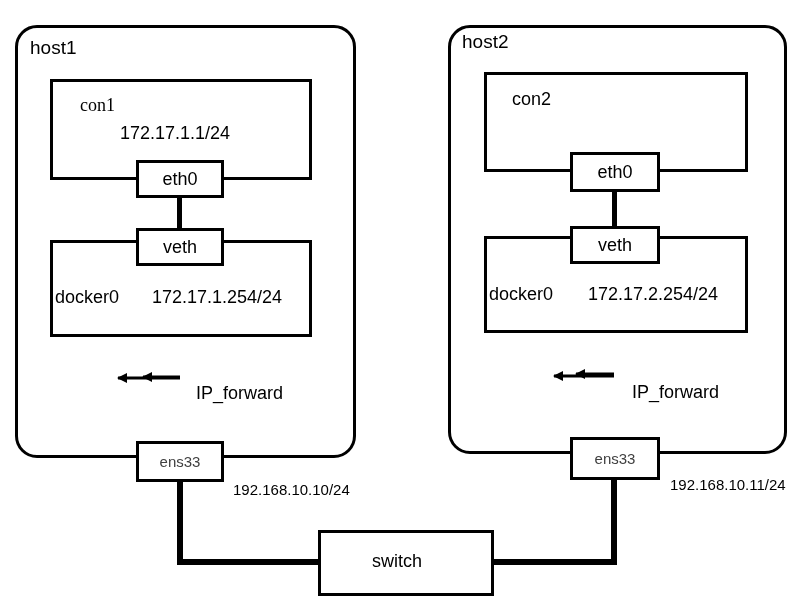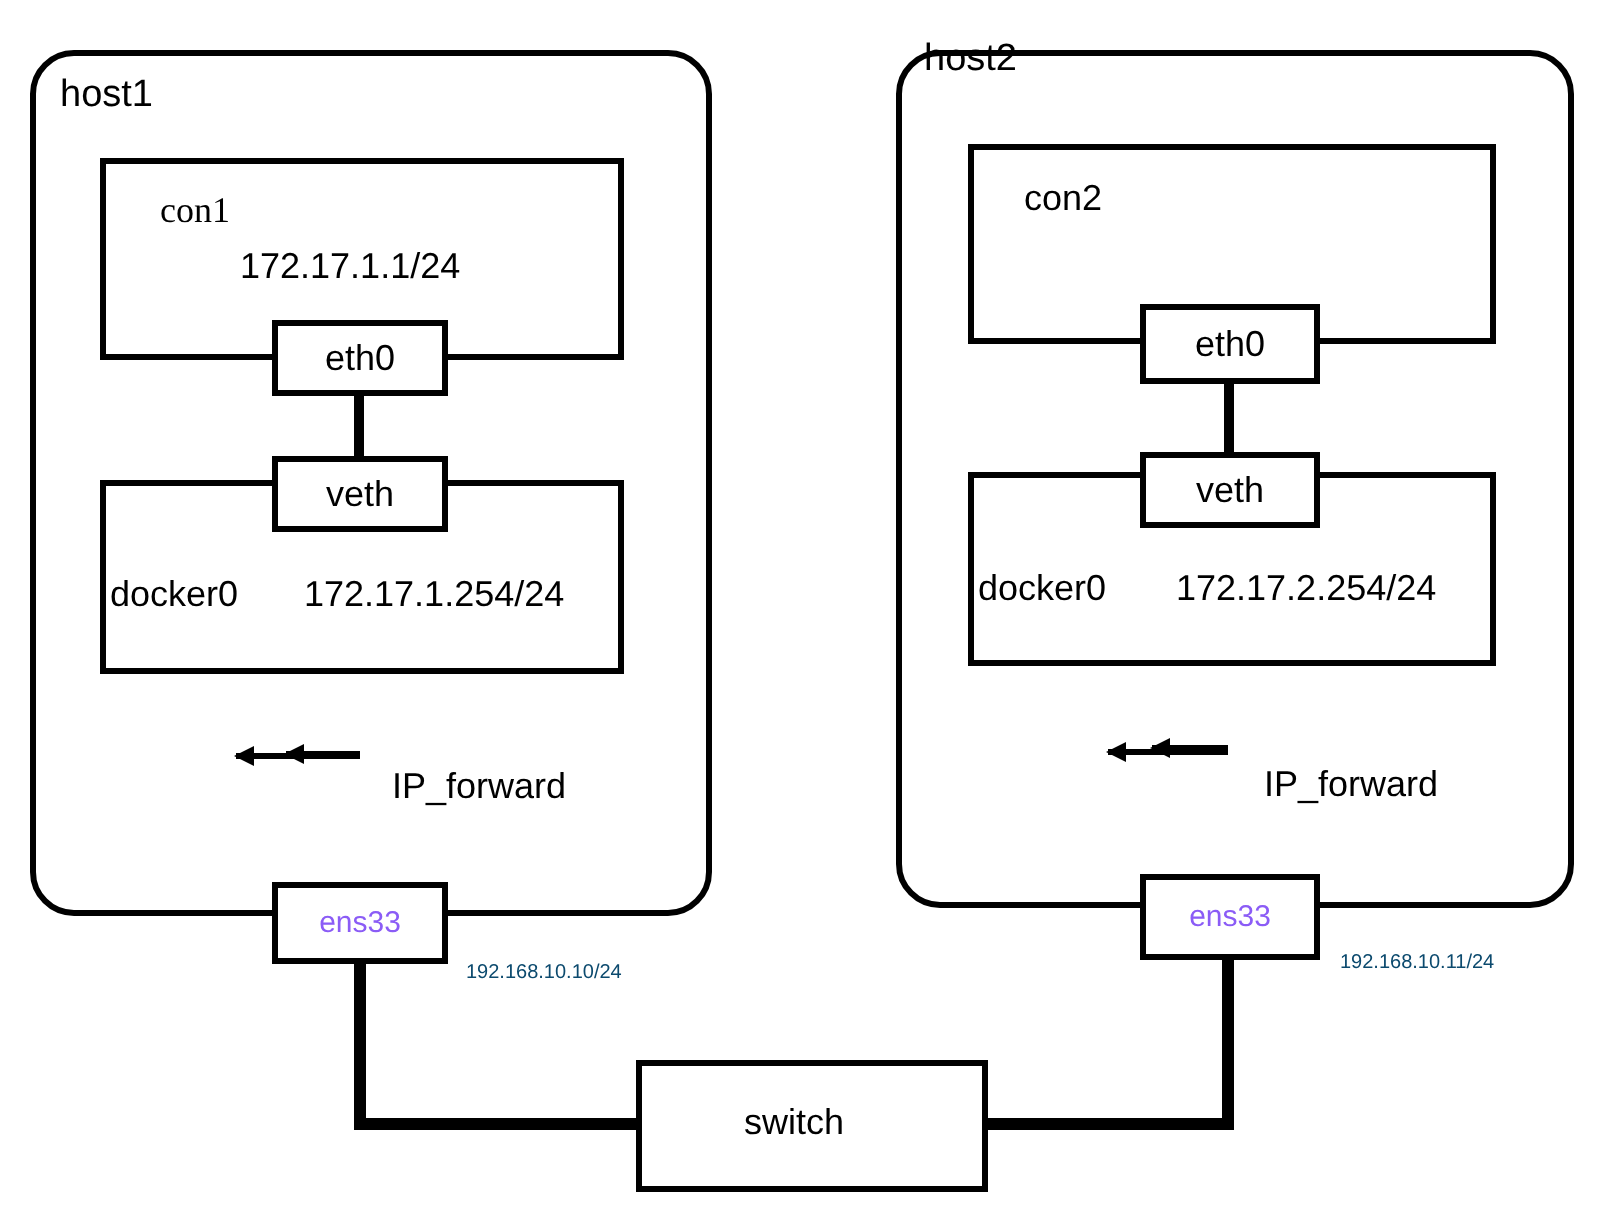--- a/index.html
+++ b/index.html
@@ -45,33 +45,33 @@
     background: #ffffff;
     box-sizing: border-box;
     display: flex;
     align-items: center;
     justify-content: center;
     font-size: 18px;
     color: #000000;
     white-space: nowrap;
   }
   .nic.gray-text {
-    color: #8b5cf6;
+    color: #404040;
     font-size: 15px;
   }
   .txt {
     position: absolute;
     font-size: 18px;
     color: #000000;
     white-space: nowrap;
     line-height: 1;
   }
   .txt.gray {
-    color: #0c4a6e;
-    font-size: 10px;
+    color: #000000;
+    font-size: 15px;
   }
   .thick-v {
     position: absolute;
     background: #000000;
     width: 5px;
   }
   svg.overlay {
     position: absolute;
     left: 0;
     top: 0;
@@ -103,21 +103,21 @@
   <div class="nic" style="left:136px; top:228px; width:88px; height:38px;">veth</div>
   <div class="txt" style="left:55px; top:288px;">docker0</div>
   <div class="txt" style="left:152px; top:288px;">172.17.1.254/24</div>
 
   <div class="txt" style="left:196px; top:384px;">IP_forward</div>
 
   <div class="nic gray-text" style="left:136px; top:441px; width:88px; height:41px;">ens33</div>
   <div class="txt gray" style="left:233px; top:482px;">192.168.10.10/24</div>
 
   <div class="host" style="left:448px; top:25px; width:339px; height:429px;"></div>
-  <div class="host-label" style="left:462px; top:20px;">host2</div>
+  <div class="host-label" style="left:462px; top:32px;">host2</div>
 
   <div class="box" style="left:484px; top:72px; width:264px; height:100px;"></div>
   <div class="txt" style="left:512px; top:90px;">con2</div>
 
   <div class="nic" style="left:570px; top:152px; width:90px; height:40px;">eth0</div>
 
   <div class="thick-v" style="left:612px; top:191px; height:36px;"></div>
 
   <div class="box" style="left:484px; top:236px; width:264px; height:97px;"></div>
 

